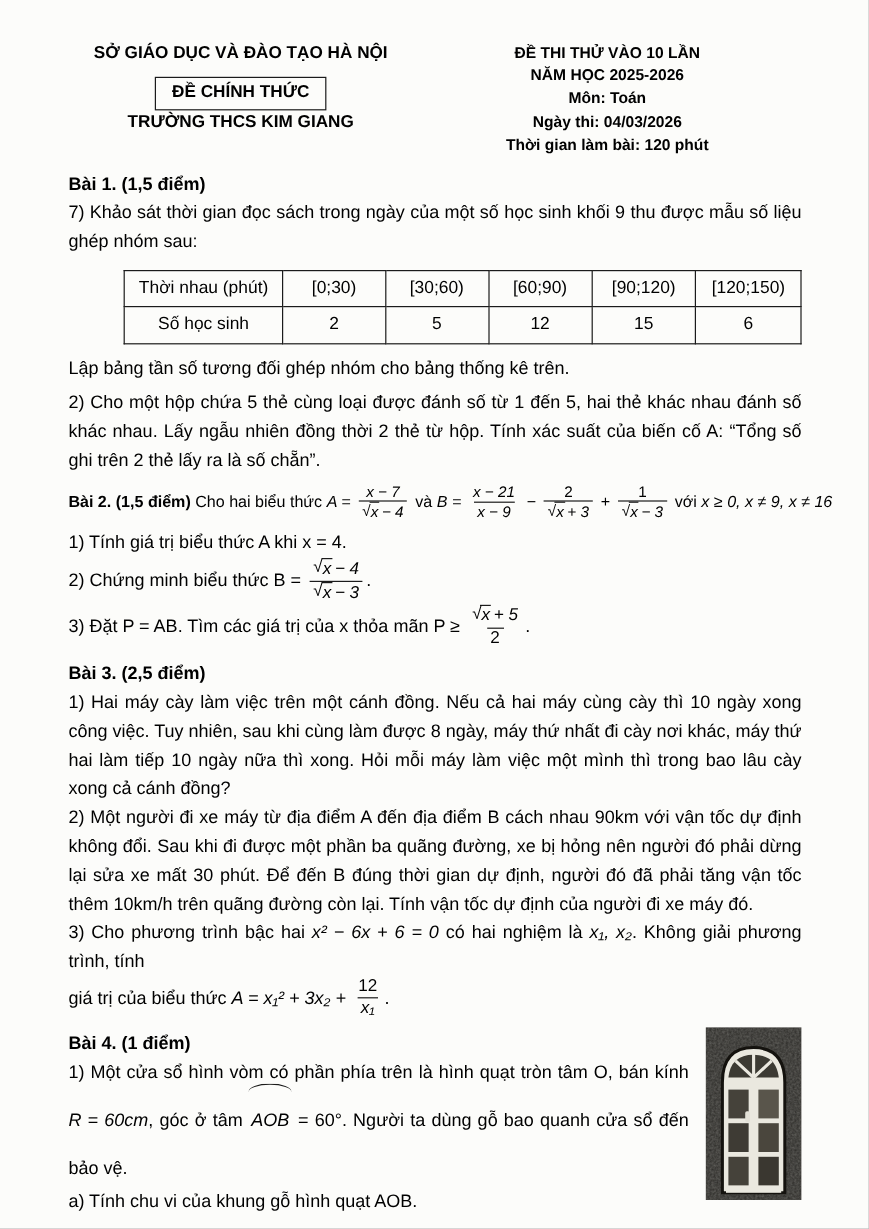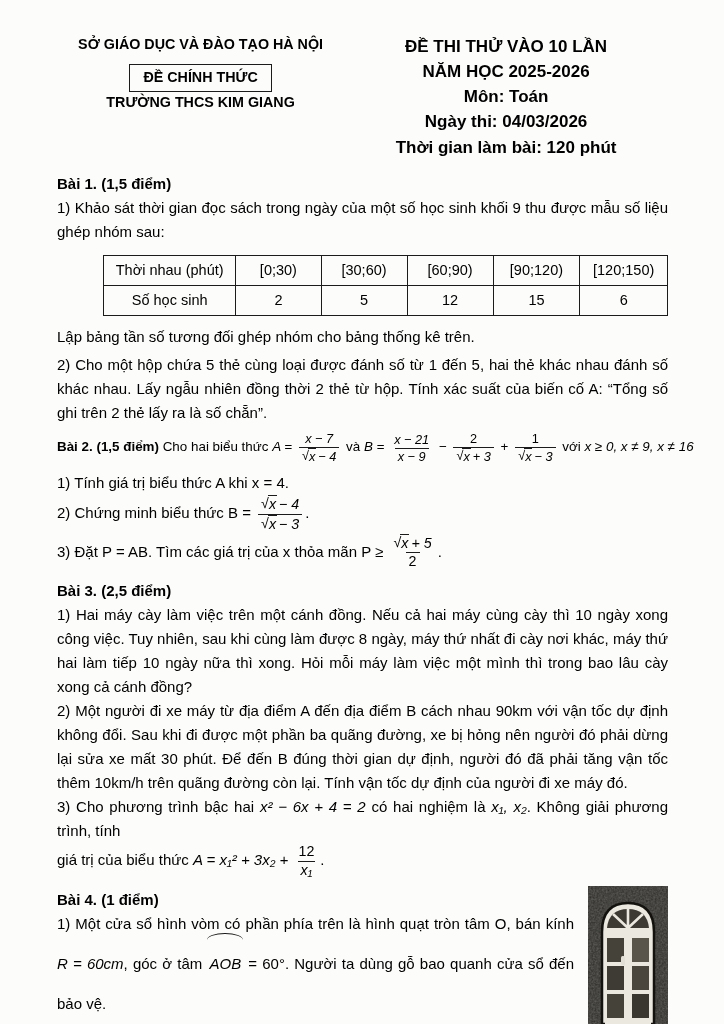--- a/index.html
+++ b/index.html
@@ -6,21 +6,21 @@
   .page{
     width:724px;height:1024px;box-sizing:border-box;position:relative;
     background:#fcfcfa;color:#000000;overflow:hidden;
     font-family:Liberation Sans, sans-serif;
     font-size:15px;line-height:1.6;
     padding:34px 56px 16px 57px;
   }
   
   .hdr{display:flex;align-items:flex-start;}
   .hdr-left{width:47%;text-align:center;font-weight:bold;font-size:14.3px;line-height:1.5;}
-  .hdr-right{width:53%;text-align:center;font-weight:bold;font-size:17px;line-height:1.48;}
+  .hdr-right{width:53%;text-align:center;font-weight:bold;font-size:13px;line-height:1.48;}
   .exam-box{display:inline-block;border:1.7px solid #1b1b1b;padding:2px 13px;margin-top:9px;}
   
   .bai-title{font-weight:bold;margin:8px 0 0 0;}
   p.just{margin:0;text-align:justify;}
   p.norm{margin:0;}
   
   table.tbl{border-collapse:collapse;margin:11px 0 9px 46px;font-size:14.5px;}
   table.tbl td{border:1.7px solid #1b1b1b;text-align:center;padding:3px 6px;}
   td.c0{width:128px;} td.cN{width:76px;}
   
@@ -58,21 +58,21 @@
       <div>ĐỀ THI THỬ VÀO 10 LẦN</div>
       <div>NĂM HỌC 2025-2026</div>
       <div>Môn: Toán</div>
       <div>Ngày thi: 04/03/2026</div>
       <div>Thời gian làm bài: 120 phút</div>
     </div>
   </div>
 
   <div style="margin-top:12px;">
     <div class="bai-title">Bài 1. (1,5 điểm)</div>
-    <p class="just">1) Khảo sát thời gian đọc sách trong ngày của một số học sinh khối 9 thu được mẫu số liệu ghép nhóm sau:</p>
+    <p class="just">7) Khảo sát thời gian đọc sách trong ngày của một số học sinh khối 9 thu được mẫu số liệu ghép nhóm sau:</p>
     <table class="tbl">
       <tbody>
           <tr>
         <td class="c0">Thời nhau (phút)</td>
         <td class="cN">[0;30)</td>
         <td class="cN">[30;60)</td>
         <td class="cN">[60;90)</td>
         <td class="cN">[90;120)</td>
         <td class="cN">[120;150)</td>
       </tr>
@@ -170,21 +170,21 @@
         </span><span>.</span>
     </p>
   </div>
 
   <div>
     <div class="bai-title">Bài 3. (2,5 điểm)</div>
     <p class="just">1) Hai máy cày làm việc trên một cánh đồng. Nếu cả hai máy cùng cày thì 10 ngày xong công việc. Tuy nhiên, sau khi cùng làm được 8 ngày, máy thứ nhất đi cày nơi khác, máy thứ hai làm tiếp 10 ngày nữa thì xong. Hỏi mỗi máy làm việc một mình thì trong bao lâu cày xong cả cánh đồng?</p>
     <p class="just">2) Một người đi xe máy từ địa điểm A đến địa điểm B cách nhau 90km với vận tốc dự định không đổi. Sau khi đi được một phần ba quãng đường, xe bị hỏng nên người đó phải dừng lại sửa xe mất 30 phút. Để đến B đúng thời gian dự định, người đó đã phải tăng vận tốc thêm 10km/h trên quãng đường còn lại. Tính vận tốc dự định của người đi xe máy đó.</p>
     <p class="just">
       <span>3) Cho phương trình bậc hai</span>
-      <span class="mi">x² − 6x + 4 = 2</span>
+      <span class="mi">x² − 6x + 6 = 0</span>
       <span>có hai nghiệm là</span>
       <span class="mi">x₁, x₂</span><span>. Không giải phương trình, tính</span>
     </p>
     <p class="norm mpara">
       <span>giá trị của biểu thức</span>
       <span class="mi">A = x₁² + 3x₂ +</span>
       <span class="frac">
           <span class="fnum">12</span>
           <span class="fden mi">x₁</span>
         </span><span>.</span>

